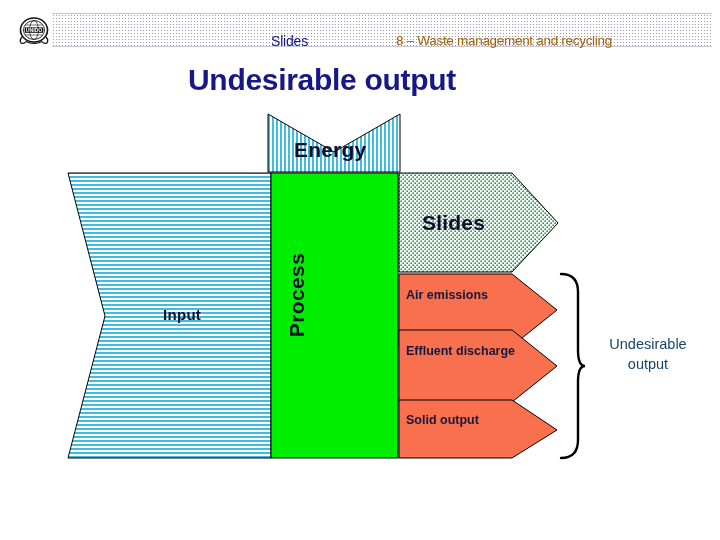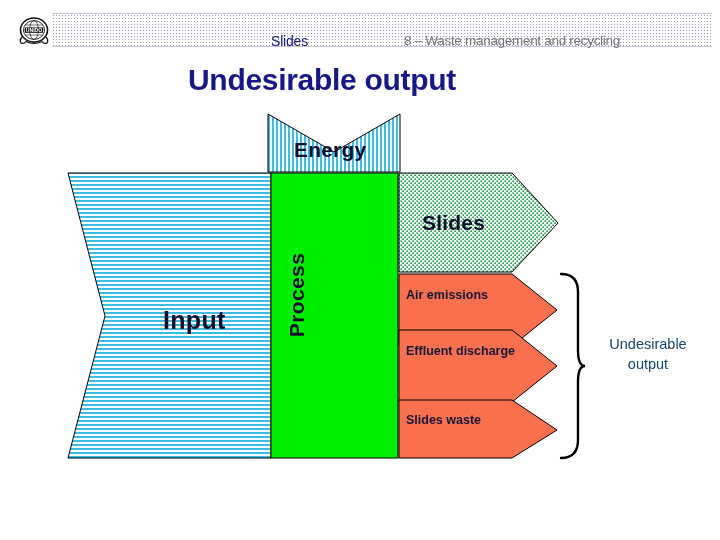--- a/index.html
+++ b/index.html
@@ -51,24 +51,23 @@
     font-size: 14px;
     color: #11117a;
     letter-spacing: -0.2px;
     white-space: nowrap;
   }
   #header-topic-label {
     position: absolute;
     left: 396px;
     top: 20px;
     font-size: 13.5px;
-    color: #737373;
+    color: #a16207;
     letter-spacing: -0.3px;
     white-space: nowrap;
-    margin-left: 8px;
   }
 
   
   #slide-title {
     position: absolute;
     left: 188px;
     top: 63px;
     font-size: 30px;
     font-weight: bold;
     color: #171785;
@@ -98,21 +97,21 @@
   }
   #label-energy {
     left: 294px;
     top: 138px;
     font-size: 21px;
     letter-spacing: 0.2px;
   }
   #label-input {
     left: 163px;
     top: 306px;
-    font-size: 25px;
+    font-size: 15px;
     letter-spacing: 0.3px;
   }
   #label-process {
     left: 285px;
     top: 260px;
     width: 130px;
     font-size: 21px;
     letter-spacing: 0.4px;
     transform: rotate(-90deg);
     transform-origin: 50px 50px;
@@ -214,16 +213,16 @@
     <path d="M561,274 Q578,274 578,292 L578,350 Q578,366 585,366 Q578,366 578,382 L578,440 Q578,458 561,458" fill="none" stroke="#000000" stroke-width="2.4" stroke-linecap="round"></path>
   </svg>
 
   <div class="shape-label" id="label-energy">Energy</div>
   <div class="shape-label" id="label-input">Input</div>
   <div class="shape-label" id="label-process">Process</div>
   <div class="shape-label" id="label-product">Slides</div>
 
   <div class="waste-label" id="label-air">Air emissions</div>
   <div class="waste-label" id="label-effluent">Effluent discharge</div>
-  <div class="waste-label" id="label-solid">Slides waste</div>
+  <div class="waste-label" id="label-solid">Solid output</div>
 
   <div id="label-undesirable">Undesirable output</div>
 </div>
 
 </body></html>

